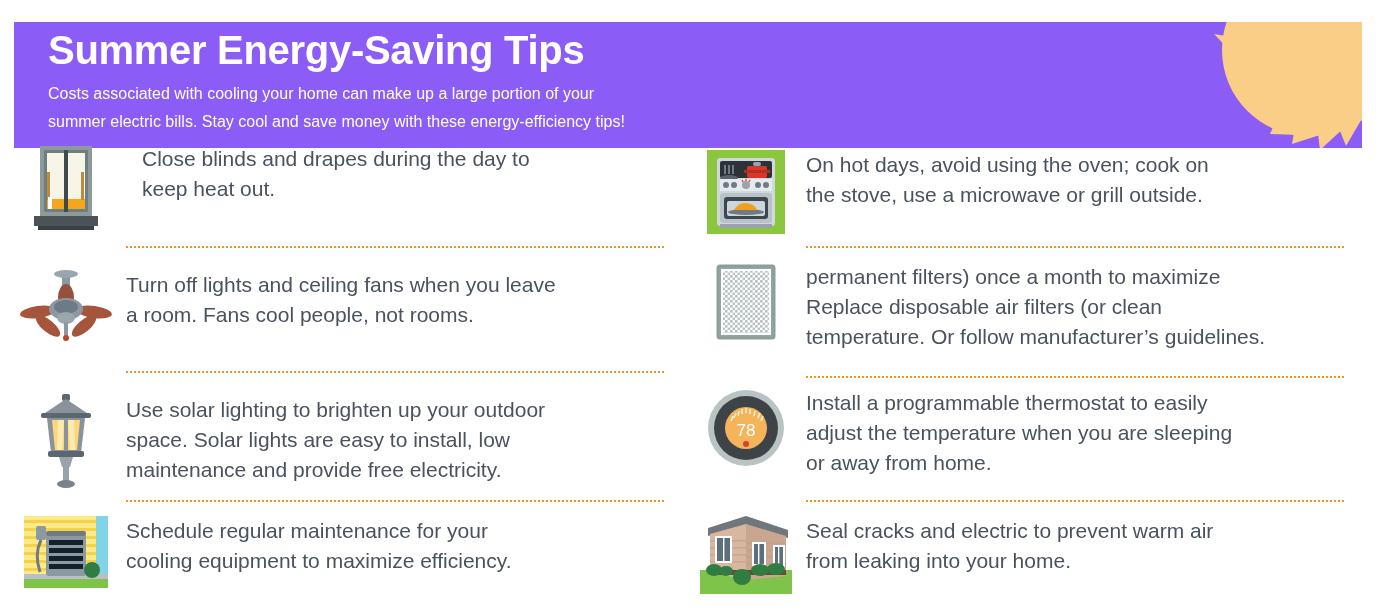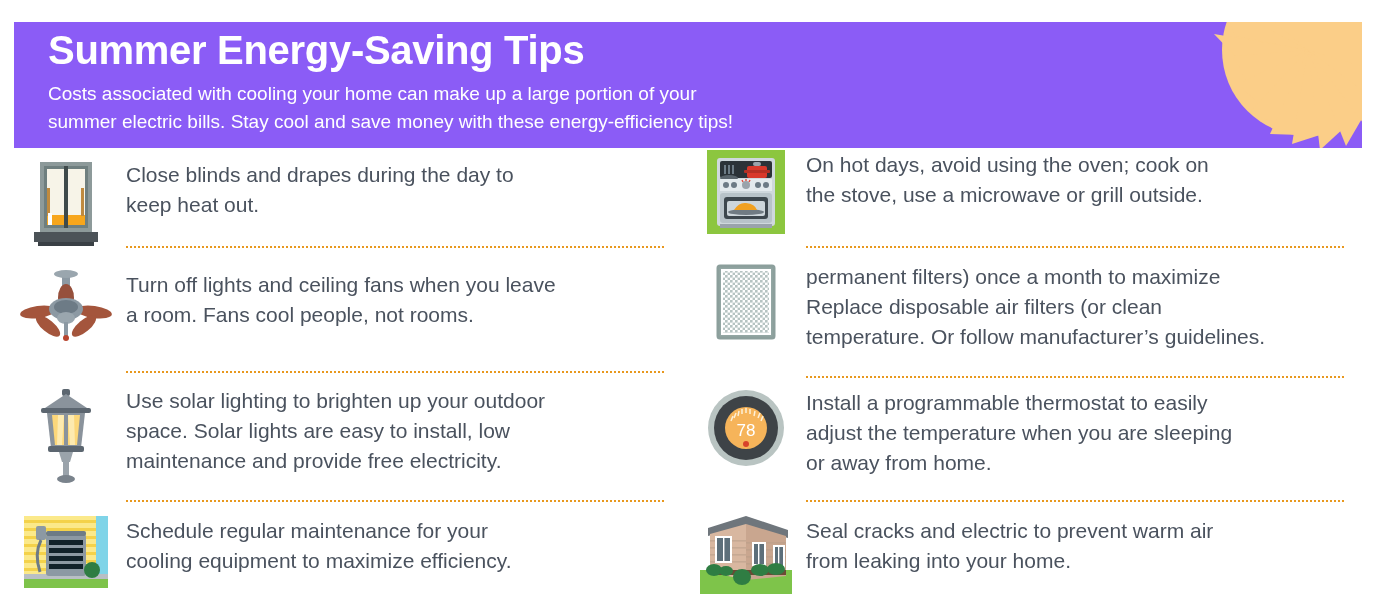--- a/index.html
+++ b/index.html
@@ -43,21 +43,21 @@
     font-weight: bold;
     color: #ffffff;
     letter-spacing: -0.3px;
     white-space: nowrap;
   }
   .banner-sub {
     position: absolute;
     left: 34px;
     top: 58px;
     width: 960px;
-    font-size: 19px;
+    font-size: 16px;
     line-height: 28px;
     color: #ffffff;
   }
   .banner-sub .line { display: block; }
 
   
   .cols {
     position: absolute;
     left: 0;
     top: 142px;
@@ -99,23 +99,23 @@
 
   .divider {
     position: absolute;
     left: 108px;
     right: 14px;
     height: 0;
     border-top: 2px dotted #e8981e;
   }
 
   
-  .L1 { position: absolute; left: 0;  top: 16px;   height: 96px; }
+  .L1 { position: absolute; left: 0;  top: 0;   height: 96px; gap: 16px; }
   .L2 { position: absolute; left: 0;  top: 126px; height: 96px; justify-content: flex-end; }
-  .L3 { position: absolute; left: 0;  top: 242px; height: 110px; }
+  .L3 { position: absolute; left: 0;  top: 242px; height: 110px; align-items: center; }
   .L4 { position: absolute; left: 0;  top: 372px; height: 96px; }
   .DL1 { top: 104px; }
   .DL2 { top: 229px; }
   .DL3 { top: 358px; }
 
   
   .R1 { position: absolute; left: 0;  top: 6px;   height: 96px; }
   .R2 { position: absolute; left: 0;  top: 118px; height: 110px; }
   .R3 { position: absolute; left: 0;  top: 244px; height: 110px; }
   .R4 { position: absolute; left: 0;  top: 372px; height: 96px; }

